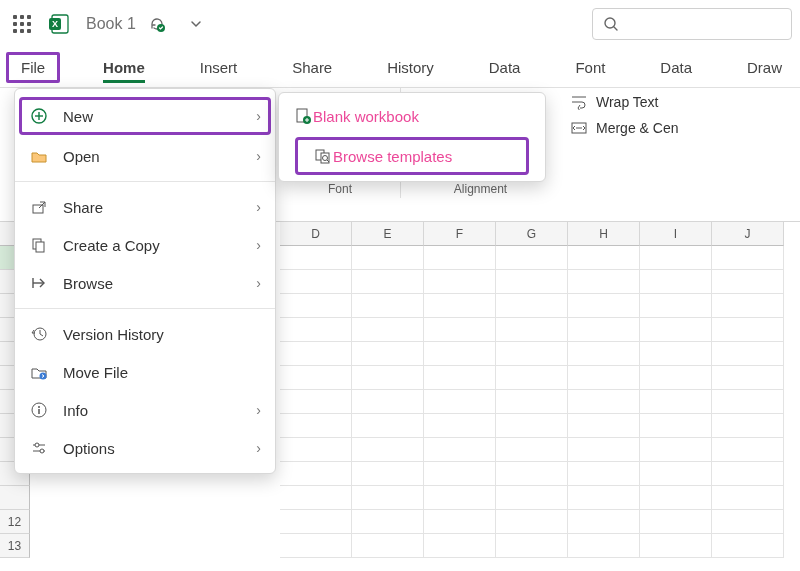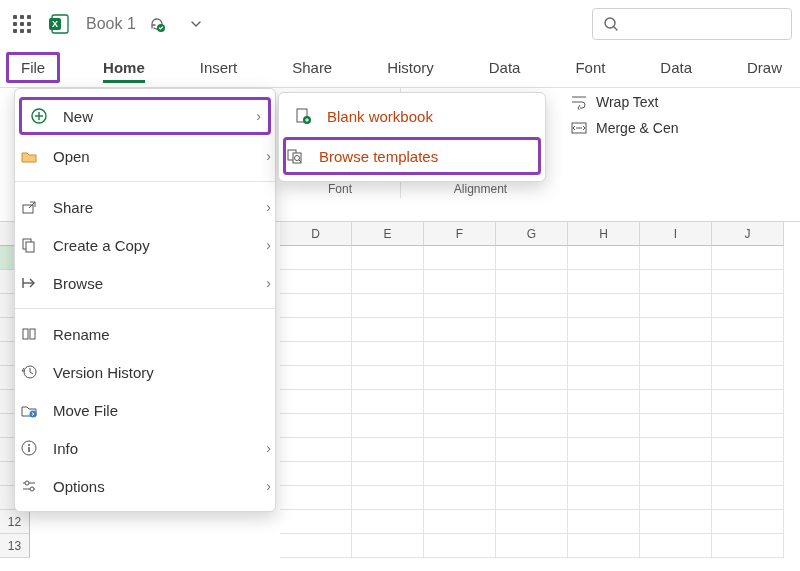--- a/index.html
+++ b/index.html
@@ -31,30 +31,30 @@
   .ribbon-group-label{ font-size:12px; color:#666; margin-top:auto; padding-top:4px;}
   .align-btns{ display:grid; grid-template-columns:repeat(3,26px); gap:6px;}
   .align-btns .cell{ width:26px;height:22px; display:flex;align-items:center;justify-content:center; border-radius:3px;}
   .align-btns .cell.sel{ background:#e6e6e6; border:1px solid #bbb;}
   .indent-row{display:flex; gap:10px; margin-top:4px;}
   .wrap-merge{ display:flex; flex-direction:column; gap:10px; padding-top:6px; margin-left:10px; font-size:14px; color:#333;}
   .wm-item{display:flex; align-items:flex-end; gap:8px; cursor:pointer;}
 
   
   .file-menu{ position:absolute; left:14px; top:88px; width:262px; background:#fff; border:1px solid #d8d8d8; border-radius:6px; box-shadow:0 6px 18px rgba(0,0,0,0.18); padding:6px 0; z-index:20;}
-  .fm-item{ display:flex; align-items:center; height:38px; padding:0 4px; gap:14px; cursor:pointer; font-size:15px; color:#333;}
+  .fm-item{ display:flex; align-items:center; height:38px; padding:0 14px; gap:14px; cursor:pointer; font-size:15px; color:#333;}
   .fm-item .chev{ margin-left:auto; color:#777; font-size:14px;}
   .fm-divider{ height:1px; background:#e4e4e4; margin:6px 0;}
   .fm-item.highlight{ outline:3px solid #8B3DBA; outline-offset:-3px; border-radius:4px; margin:2px 4px; padding:0 10px;}
   .fm-icon{ width:20px; height:20px; display:flex;align-items:center;justify-content:center; flex-shrink:0;}
 
   
   .new-submenu{ position:absolute; left:278px; top:92px; width:268px; background:#fff; border:1px solid #d8d8d8; border-radius:6px; box-shadow:0 6px 18px rgba(0,0,0,0.18); padding:4px 0; z-index:21;}
-  .ns-item{ display:flex; align-items:center; height:38px; padding:0 14px; gap:14px; cursor:pointer; font-size:15px; color:#c2410c;}
-  .ns-item.highlight{ outline:3px solid #8B3DBA; outline-offset:-3px; border-radius:4px; margin:2px 4px; padding:0 2px;}
+  .ns-item{ display:flex; align-items:center; height:38px; padding:0 14px; cursor:pointer; font-size:15px; color:#ec4899;}
+  .ns-item.highlight{ outline:3px solid #8B3DBA; outline-offset:-3px; border-radius:4px; margin:2px 16px; padding:0 18px;}
 
   
   .sheet{ position:absolute; left:0; right:0; top:198px; bottom:0; }
   .row-headers{ position:absolute; left:0; top:48px; width:30px;}
   .row-header{ height:24px; border-bottom:1px solid #d6d6d6; border-right:1px solid #c0c0c0; font-size:12px; color:#555; display:flex; align-items:center; justify-content:center; background:#f5f5f5;}
   .col-headers{ position:absolute; left:30px; right:0; top:24px; height:24px; display:flex;}
   .col-header{ width:72px; height:24px; border-right:1px solid #d6d6d6; border-bottom:1px solid #c0c0c0; font-size:12px; color:#555; display:flex; align-items:center; justify-content:center; background:#f5f5f5;}
   .cells{ position:absolute; left:30px; right:0; top:48px; bottom:0;}
   .cell-row{ display:flex; height:24px;}
   .cell{ width:72px; height:24px; border-right:1px solid #e3e3e3; border-bottom:1px solid #e3e3e3;}
@@ -268,29 +268,20 @@
           <line x1="3" y1="4" x2="3" y2="14" stroke="#555" stroke-width="1.4"></line>
         </svg>
       </span>
     <span>Browse</span>
     <span class="chev">›</span>
   </div>
   <div class="fm-divider"></div>
   <div class="fm-item">
     <span class="fm-icon">
         <svg width="18" height="18">
-          <rect x="3" y="4" width="5" height="10" fill="none" stroke="#555"></rect>
-          <rect x="10" y="4" width="5" height="10" fill="none" stroke="#555"></rect>
-        </svg>
-      </span>
-    <span>Rename</span>
-  </div>
-  <div class="fm-item">
-    <span class="fm-icon">
-        <svg width="18" height="18">
           <circle cx="10" cy="9" r="6" fill="none" stroke="#555"></circle>
           <path d="M10 5 v4 l3 2" fill="none" stroke="#555"></path>
           <path d="M4 5 L2 8 L5 8" fill="none" stroke="#555"></path>
         </svg>
       </span>
     <span>Version History</span>
   </div>
   <div class="fm-item">
     <span class="fm-icon">
         <svg width="18" height="18">

